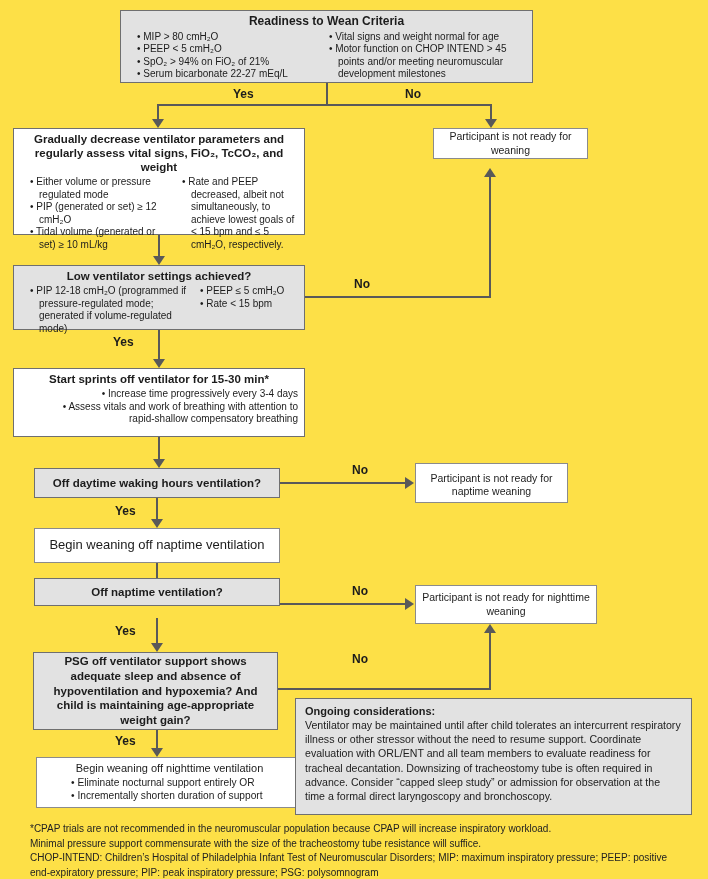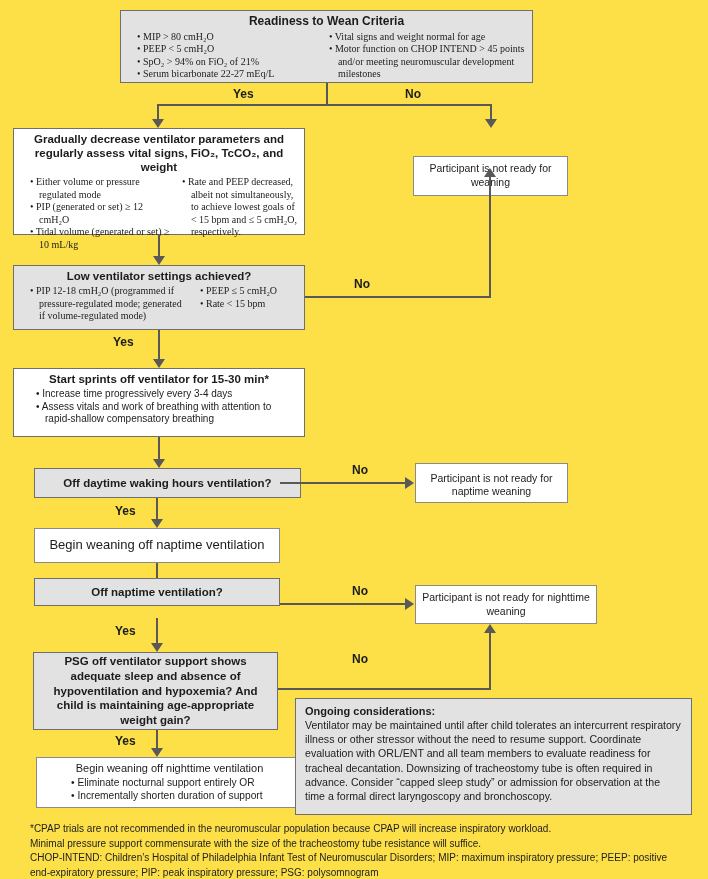--- a/index.html
+++ b/index.html
@@ -6,21 +6,21 @@
   .canvas {
     position:relative; width:708px; height:879px; background:#fde047;
     font-family:"Liberation Sans","DejaVu Sans",sans-serif; color:#1c1c1c;
   }
   .box { position:absolute; box-sizing:border-box; background:#ffffff;
          border:1.5px solid #6f6f6f; padding:3px 6px; }
   .box.gray { background:#e2e2e2; }
   .box.thin { border:1px solid #8b8b8b; }
   .title { font-weight:bold; text-align:center; font-size:11.5px; line-height:1.22; }
   .big .title { font-size:12px; }
-  .cols { display:flex;font-family:Liberation Serif, serif; }
+  .cols { display:flex; }
   ul.bul { list-style:none; margin:2px 0 0 0; padding:0 0 0 10px; font-size:10px; }
   ul.bul li { padding-left:9px; text-indent:-9px; line-height:1.26; }
   ul.bul li::before { content:"\2022  "; }
   .qbox { display:flex; align-items:center; justify-content:center; text-align:center; }
   .qtext { font-weight:bold; font-size:11.5px; line-height:1.3; }
   .ptext { font-size:10.5px; line-height:1.3; text-align:center; }
   .hline,.vline { position:absolute; background:#595959; }
   .hline { height:2px; } .vline { width:2px; }
   .arr { position:absolute; width:0; height:0; }
   .arr.down  { border-left:6px solid transparent; border-right:6px solid transparent; border-top:9px solid #595959; }
@@ -71,21 +71,21 @@
         <li>Either volume or pressure regulated mode</li>
         <li>PIP (generated or set) ≥ 12 cmH₂O</li>
         <li>Tidal volume (generated or set) ≥ 10 mL/kg</li>
       </ul>
       <ul class="bul" style="width:45%;">
         <li>Rate and PEEP decreased, albeit not simultaneously, to achieve lowest goals of &lt; 15 bpm and ≤ 5 cmH₂O, respectively.</li>
       </ul>
     </div>
   </div>
 
-  <div class="box thin qbox" style="left:413px;top:128px;width:155px;height:40px;margin-top:28px;">
+  <div class="box thin qbox" style="left:433px;top:128px;width:155px;height:31px;">
     <div class="ptext">Participant is not ready for weaning</div>
   </div>
 
   <div>
     <div class="vline" style="left:158px;top:235px;height:21px;"></div>
     <div class="arr down" style="left:153px;top:256px;"></div>
   </div>
 
   <div class="box gray" style="left:13px;top:265px;width:292px;height:65px;">
     <div class="title">Low ventilator settings achieved?</div>
@@ -108,32 +108,32 @@
   <div class="lbl" style="left:354px;top:277px;">No</div>
 
   <div>
     <div class="vline" style="left:158px;top:330px;height:29px;"></div>
     <div class="arr down" style="left:153px;top:359px;"></div>
   </div>
   <div class="lbl" style="left:113px;top:335px;">Yes</div>
 
   <div class="box" style="left:13px;top:368px;width:292px;height:69px;">
     <div class="title">Start sprints off ventilator for 15-30 min*</div>
-    <ul class="bul" style="padding-left:16px;">
+    <ul class="bul" style="padding-left:16px;text-align:right;">
       <li>Increase time progressively every 3-4 days</li>
       <li>Assess vitals and work of breathing with attention to rapid-shallow compensatory breathing</li>
     </ul>
   </div>
 
   <div>
     <div class="vline" style="left:158px;top:437px;height:22px;"></div>
     <div class="arr down" style="left:153px;top:459px;"></div>
   </div>
 
-  <div class="box gray qbox" style="left:34px;top:468px;width:267px;height:30px;">
+  <div class="box gray qbox" style="left:34px;top:468px;width:246px;height:30px;">
     <div class="qtext">Off daytime waking hours ventilation?</div>
   </div>
 
   <div>
     <div class="hline" style="left:280px;top:482px;width:126px;"></div>
     <div class="arr right" style="left:405px;top:477px;"></div>
   </div>
   <div class="lbl" style="left:352px;top:463px;">No</div>
 
   <div class="box thin qbox" style="left:415px;top:463px;width:153px;height:40px;align-items:flex-end;">

